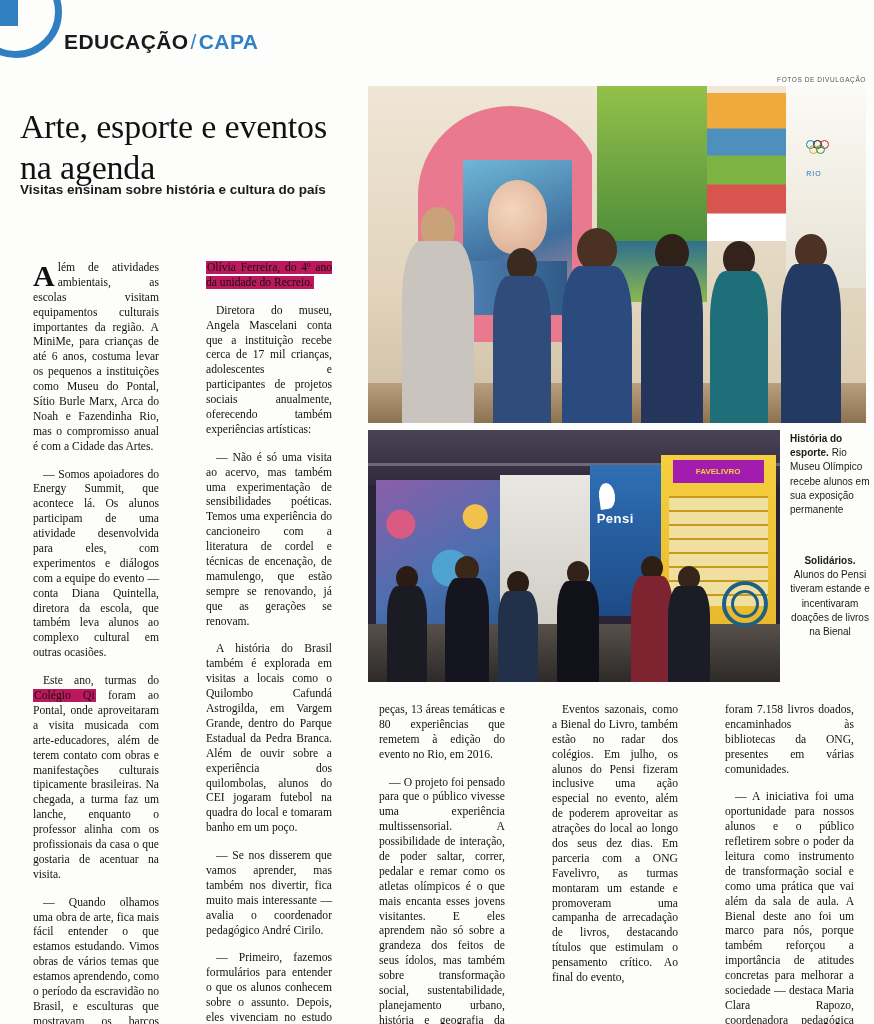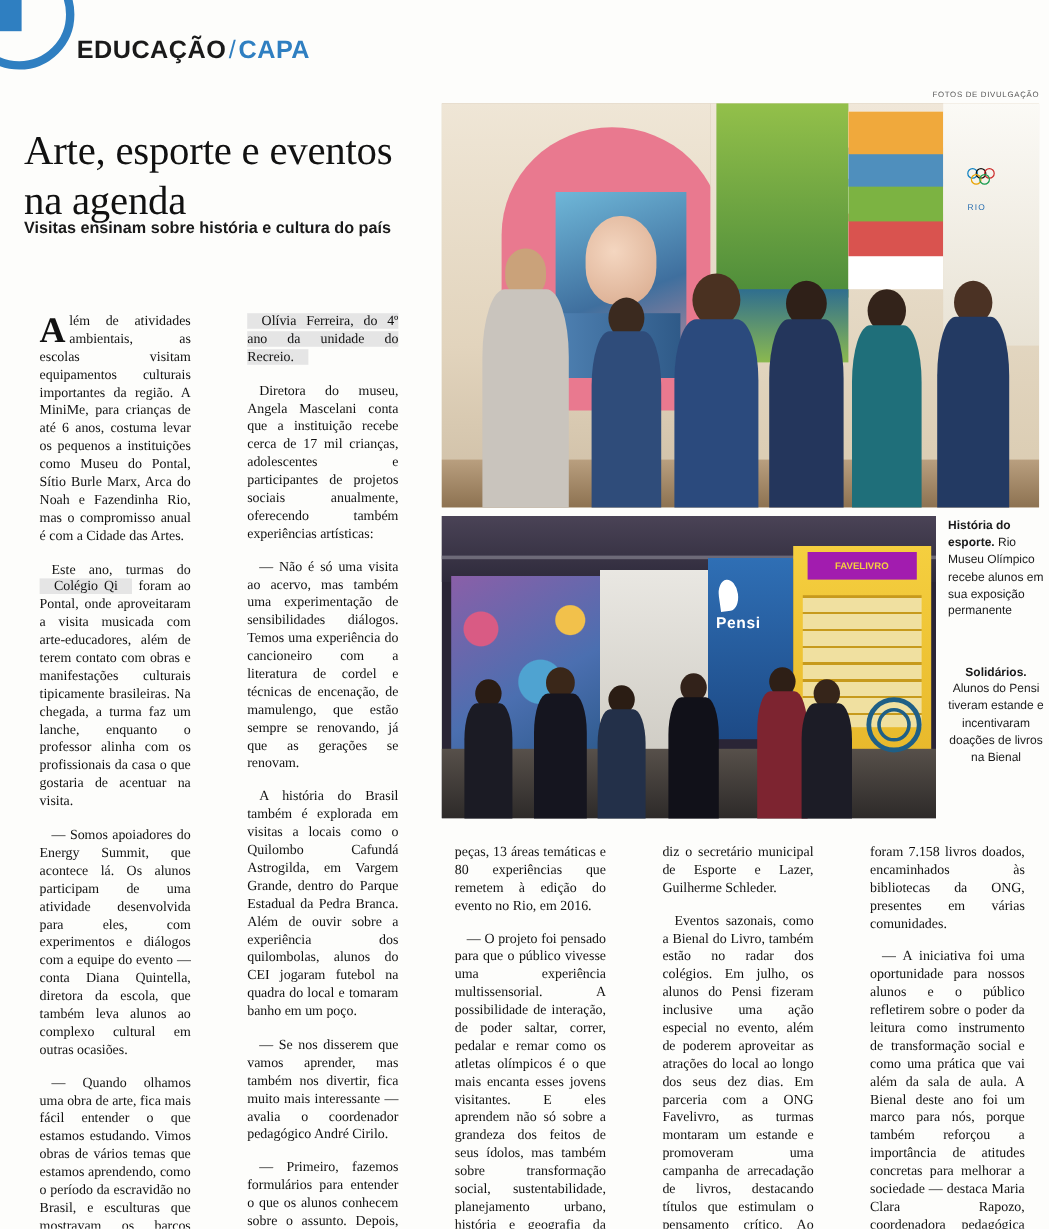--- a/index.html
+++ b/index.html
@@ -126,23 +126,23 @@
   .dropcap::first-letter {
     float: left;
     font-size: 30px;
     line-height: 26px;
     padding-right: 3px;
     padding-top: 2px;
     font-family: "Liberation Serif", serif;
     font-weight: bold;
   }
   mark.hl {
-    background: #e5e5e5;
+    background: #be185d;
     color: #111;
-    padding: 0 12px;
+    padding: 0 1px;
   }
 
   
   .p1-bg { position:absolute; inset:0; background:#c9b79d; }
   .p1-wall-left { position:absolute; left:0; top:0; width:45%; height:100%;
       background: linear-gradient(180deg,#efe6d6 0%, #e2d4bd 60%, #cdbda4 100%); }
   .p1-pink { position:absolute; left:10%; top:6%; width:37%; height:70%;
       background:#e9798f; border-radius: 50% 50% 0 0 / 38% 38% 0 0; }
   .p1-art { position:absolute; left:19%; top:22%; width:22%; height:46%;
       background: linear-gradient(160deg,#6fb7d8,#3f6f9e 55%,#c98c9a); }
@@ -322,40 +322,39 @@
 
 <div class="cap-block" id="cap-1">
   <b>História do esporte.</b><span> Rio Museu Olímpico recebe alunos em sua exposição permanente</span>
 </div>
 <div class="cap-block" id="cap-2">
   <b>Solidários.</b><span> Alunos do Pensi tiveram estande e incentivaram doações de livros na Bienal</span>
 </div>
 
 <div class="col" id="col-1">
   <p class="noind dropcap">Além de atividades ambientais, as escolas visitam equipamentos culturais importantes da região. A MiniMe, para crianças de até 6 anos, costuma levar os pequenos a instituições como Museu do Pontal, Sítio Burle Marx, Arca do Noah e Fazendinha Rio, mas o compromisso anual é com a Cidade das Artes.</p>
+  <p>— Somos apoiadores do Energy Summit, que acontece lá. Os alunos participam de uma atividade desenvolvida para eles, com experimentos e diálogos com a equipe do evento — conta Diana Quintella, diretora da escola, que também leva alunos ao complexo cultural em outras ocasiões.</p>
   <p>Este ano, turmas do <mark class="hl">Colégio Qi</mark> foram ao Pontal, onde aproveitaram a visita musicada com arte-educadores, além de terem contato com obras e manifestações culturais tipicamente brasileiras. Na chegada, a turma faz um lanche, enquanto o professor alinha com os profissionais da casa o que gostaria de acentuar na visita.</p>
-  <p>— Somos apoiadores do Energy Summit, que acontece lá. Os alunos participam de uma atividade desenvolvida para eles, com experimentos e diálogos com a equipe do evento — conta Diana Quintella, diretora da escola, que também leva alunos ao complexo cultural em outras ocasiões.</p>
   <p>— Quando olhamos uma obra de arte, fica mais fácil entender o que estamos estudando. Vimos obras de vários temas que estamos aprendendo, como o período da escravidão no Brasil, e esculturas que mostravam os barcos usados pelos portugueses quando chegaram aqui. Tive que a gente estiva representado de algum jeito — <mark class="hl">diz a aluna</mark></p>
 </div>
 
 <div class="col" id="col-2">
   <p class="noind"><mark class="hl">Olívia Ferreira, do 4º ano da unidade do Recreio.</mark></p>
   <p>Diretora do museu, Angela Mascelani conta que a instituição recebe cerca de 17 mil crianças, adolescentes e participantes de projetos sociais anualmente, oferecendo também experiências artísticas:</p>
-  <p>— Não é só uma visita ao acervo, mas também uma experimentação de sensibilidades diálogos. Temos uma experiência do cancioneiro com a literatura de cordel e técnicas de encenação, de mamulengo, que estão sempre se renovando, já que as gerações se renovam.</p>
+  <p>— Não é só uma visita ao acervo, mas também uma experimentação de sensibilidades poéticas. Temos uma experiência do cancioneiro com a literatura de cordel e técnicas de encenação, de mamulengo, que estão sempre se renovando, já que as gerações se renovam.</p>
   <p>A história do Brasil também é explorada em visitas a locais como o Quilombo Cafundá Astrogilda, em Vargem Grande, dentro do Parque Estadual da Pedra Branca. Além de ouvir sobre a experiência dos quilombolas, alunos do CEI jogaram futebol na quadra do local e tomaram banho em um poço.</p>
   <p>— Se nos disserem que vamos aprender, mas também nos divertir, fica muito mais interessante — avalia o coordenador pedagógico André Cirilo.</p>
   <p>— Primeiro, fazemos formulários para entender o que os alunos conhecem sobre o assunto. Depois, eles vivenciam no estudo de campo. E, na terceira etapa, estudam e fazem análise crítica do tema.</p>
 </div>
 
 <div class="col" id="col-3">
   <p class="noind">peças, 13 áreas temáticas e 80 experiências que remetem à edição do evento no Rio, em 2016.</p>
   <p>— O projeto foi pensado para que o público vivesse uma experiência multissensorial. A possibilidade de interação, de poder saltar, correr, pedalar e remar como os atletas olímpicos é o que mais encanta esses jovens visitantes. E eles aprendem não só sobre a grandeza dos feitos de seus ídolos, mas também sobre transformação social, sustentabilidade, planejamento urbano, história e geografia da cidade —</p>
 </div>
 
 <div class="col" id="col-4">
-  <p class="noind">diz o secretário municipal de Esporte e Lazer, Guilherme Schleder.</p>
   <p>Eventos sazonais, como a Bienal do Livro, também estão no radar dos colégios. Em julho, os alunos do Pensi fizeram inclusive uma ação especial no evento, além de poderem aproveitar as atrações do local ao longo dos seus dez dias. Em parceria com a ONG Favelivro, as turmas montaram um estande e promoveram uma campanha de arrecadação de livros, destacando títulos que estimulam o pensamento crítico. Ao final do evento,</p>
 </div>
 
 <div class="col" id="col-5">
   <p class="noind">foram 7.158 livros doados, encaminhados às bibliotecas da ONG, presentes em várias comunidades.</p>
   <p>— A iniciativa foi uma oportunidade para nossos alunos e o público refletirem sobre o poder da leitura como instrumento de transformação social e como uma prática que vai além da sala de aula. A Bienal deste ano foi um marco para nós, porque também reforçou a importância de atitudes concretas para melhorar a sociedade — destaca Maria Clara Rapozo, coordenadora pedagógica do Pensi.</p>
 </div>
 
 </body></html>

